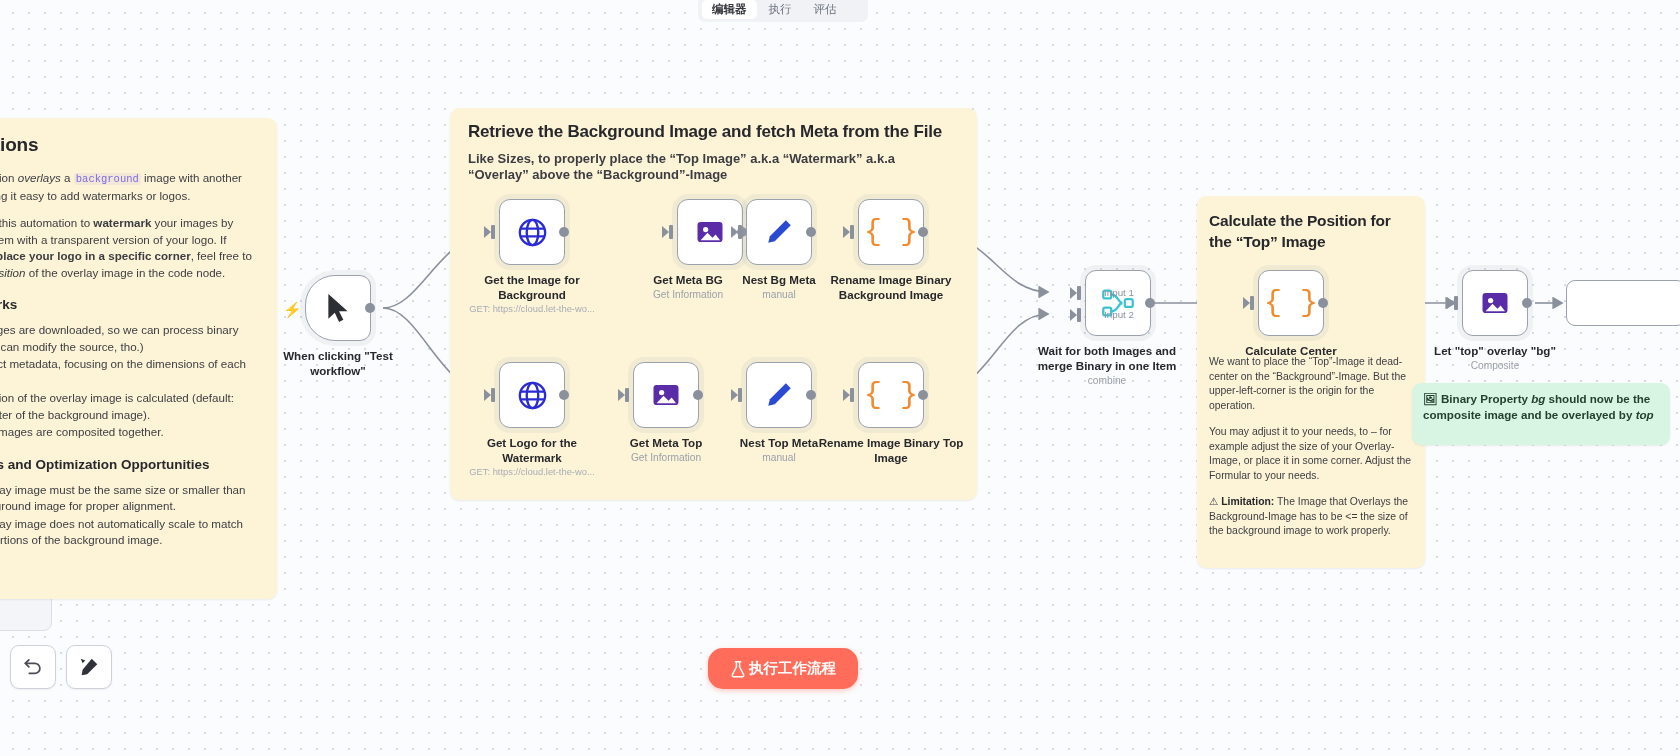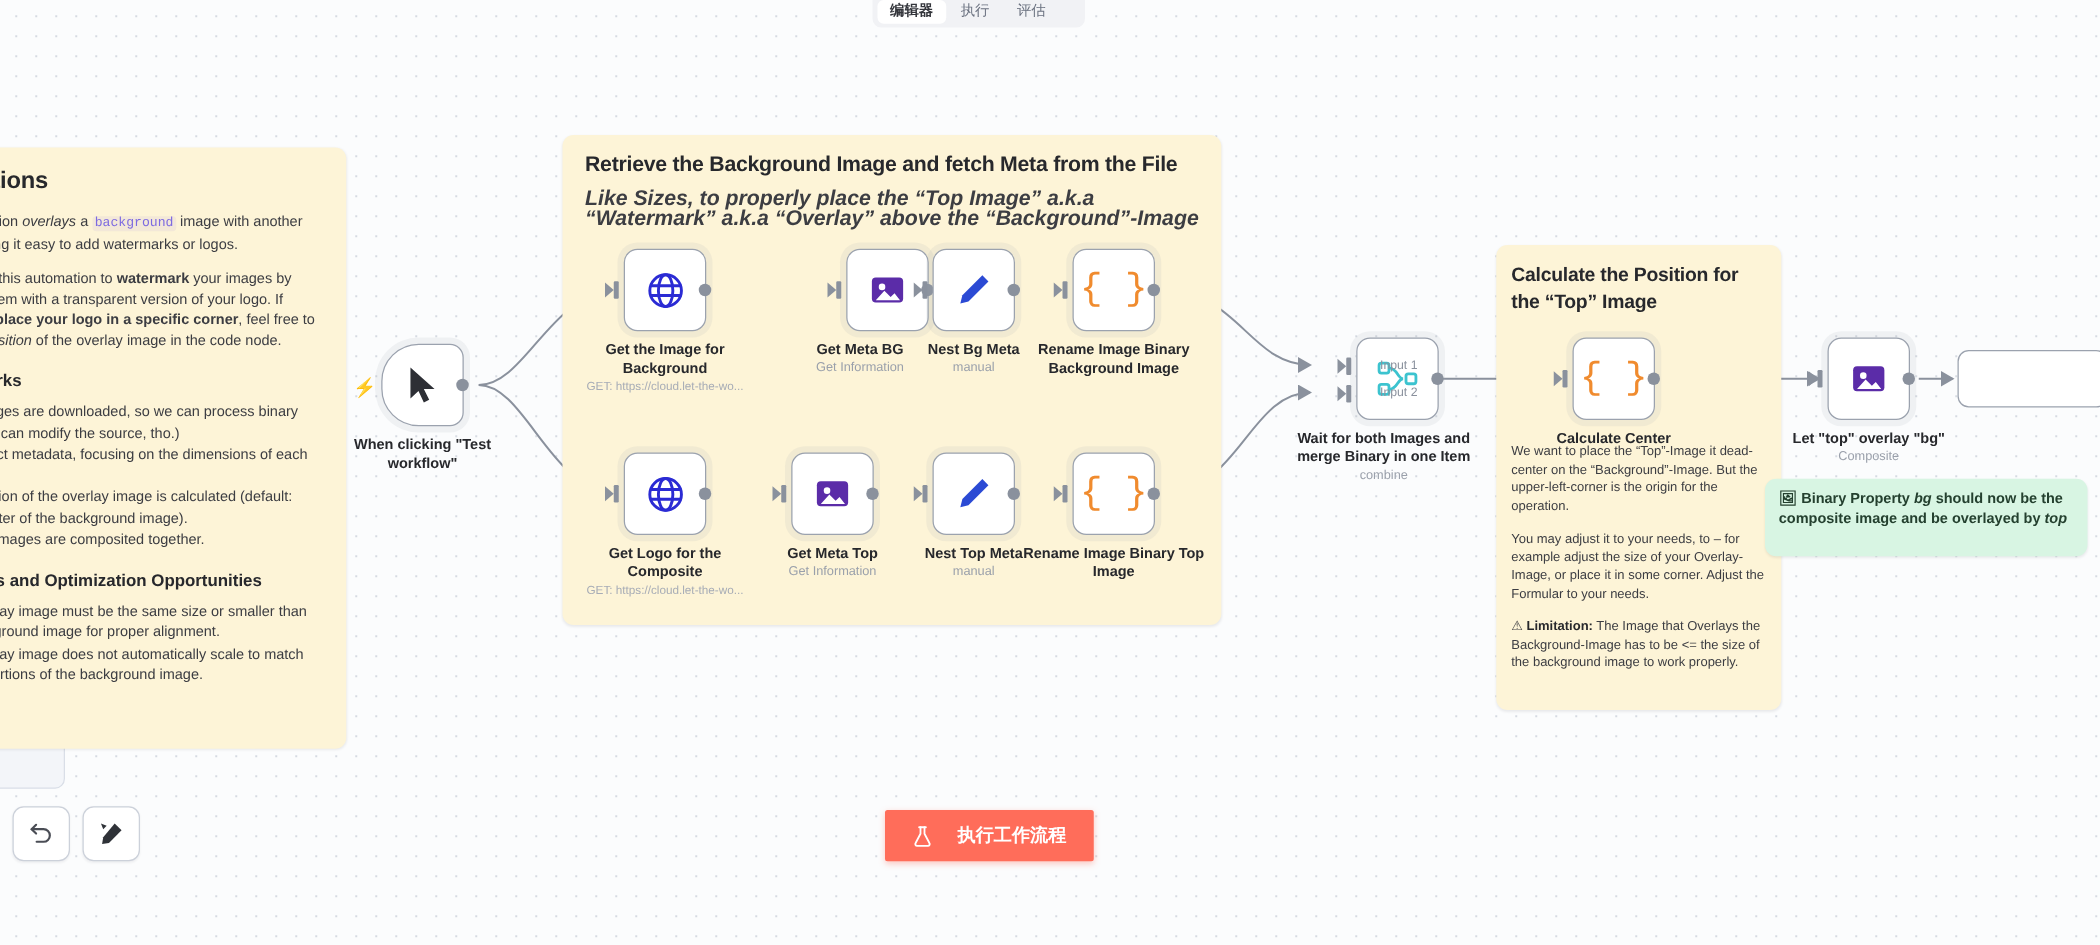--- a/index.html
+++ b/index.html
@@ -70,21 +70,21 @@
   .credit { position: absolute; left: -90px; top: 556px; width: 367px; padding: 0 22px; }
   .credit .l1 { font-size: 11.6px; color: #3c3d42; line-height: 17px; }
   .credit .l2 { font-size: 11.6px; color: #3c3d42; line-height: 17px; }
 
   
   #group-retrieve {
     left: 450px; top: 108px; width: 527px; height: 392px;
     padding: 14px 18px;
   }
   #group-retrieve h2 { font-size: 17px; color: #27282c; letter-spacing: -.2px; margin-bottom: 9px; }
-  #group-retrieve p { font-size: 17px; line-height: 16px; color: #3c3d42; font-weight: 600; font-style: italic; }
+  #group-retrieve p { font-size: 13px; line-height: 16px; color: #3c3d42; font-weight: 600; }
 
   
   #group-calc {
     left: 1197px; top: 196px; width: 228px; height: 372px;
     padding: 14px 12px;
   }
   #group-calc h2 { font-size: 15.5px; color: #27282c; line-height: 21px; letter-spacing: -.2px; }
   #group-calc .body { margin-top: 103px; }
   #group-calc p { font-size: 10.4px; line-height: 14.5px; color: #3c3d42; margin-bottom: 12px; }
   #group-calc .warn b { color: #27282c; }
@@ -165,22 +165,22 @@
     z-index: 30;
   }
   #btn-undo { left: 10px; top: 645px; }
   #btn-tidy { left: 66px; top: 645px; }
 
   
   #btn-execute {
     position: absolute; left: 708px; top: 648px;
     height: 41px; padding: 0 22px;
     background: #ff6d5a; color: #fff;
-    border: none; border-radius: 2px;
-    display: flex; align-items: center; gap: 20px;
+    border: none; border-radius: 15px;
+    display: flex; align-items: center; gap: 3px;
     font-family: "Liberation Sans", sans-serif;
     font-size: 14.5px; font-weight: 600;
     box-shadow: 0 2px 5px rgba(255,109,90,.35);
     z-index: 30; cursor: pointer;
   }
 </style>
 </head>
 <body>
 
 <div id="canvas">
@@ -337,21 +337,21 @@
   <div class="node" style="left:499px; top:362px;">
     <div class="nbox">
       <svg width="33" height="33" viewBox="0 0 24 24" fill="none" stroke="#2b2bd4" stroke-width="1.7">
         <circle cx="12" cy="12" r="9.2"></circle>
           <ellipse cx="12" cy="12" rx="4.2" ry="9.2"></ellipse>
         <path d="M2.9,9.2 H21.1 M2.9,14.8 H21.1"></path>
       </svg>
       <div class="port-in"></div>
       <div class="port-out"></div>
     </div>
-    <div class="nlabel">Get Logo for the Composite</div>
+    <div class="nlabel">Get Logo for the Watermark</div>
     <div class="nsub url">GET: https://cloud.let-the-wo...</div>
   </div>
 
   <div class="node" style="left:633px; top:362px;">
     <div class="nbox">
       <svg width="30" height="30" viewBox="0 0 24 24">
         <rect x="2" y="4" width="20" height="16" rx="2.5" fill="#5b2ca8"></rect>
         <circle cx="8.5" cy="10" r="2.1" fill="#fff"></circle>
         <path d="M4.5,18.5 L10,12.5 L14,16.5 L16.5,14 L20,18.5 Z" fill="#fff"></path>
       </svg>

